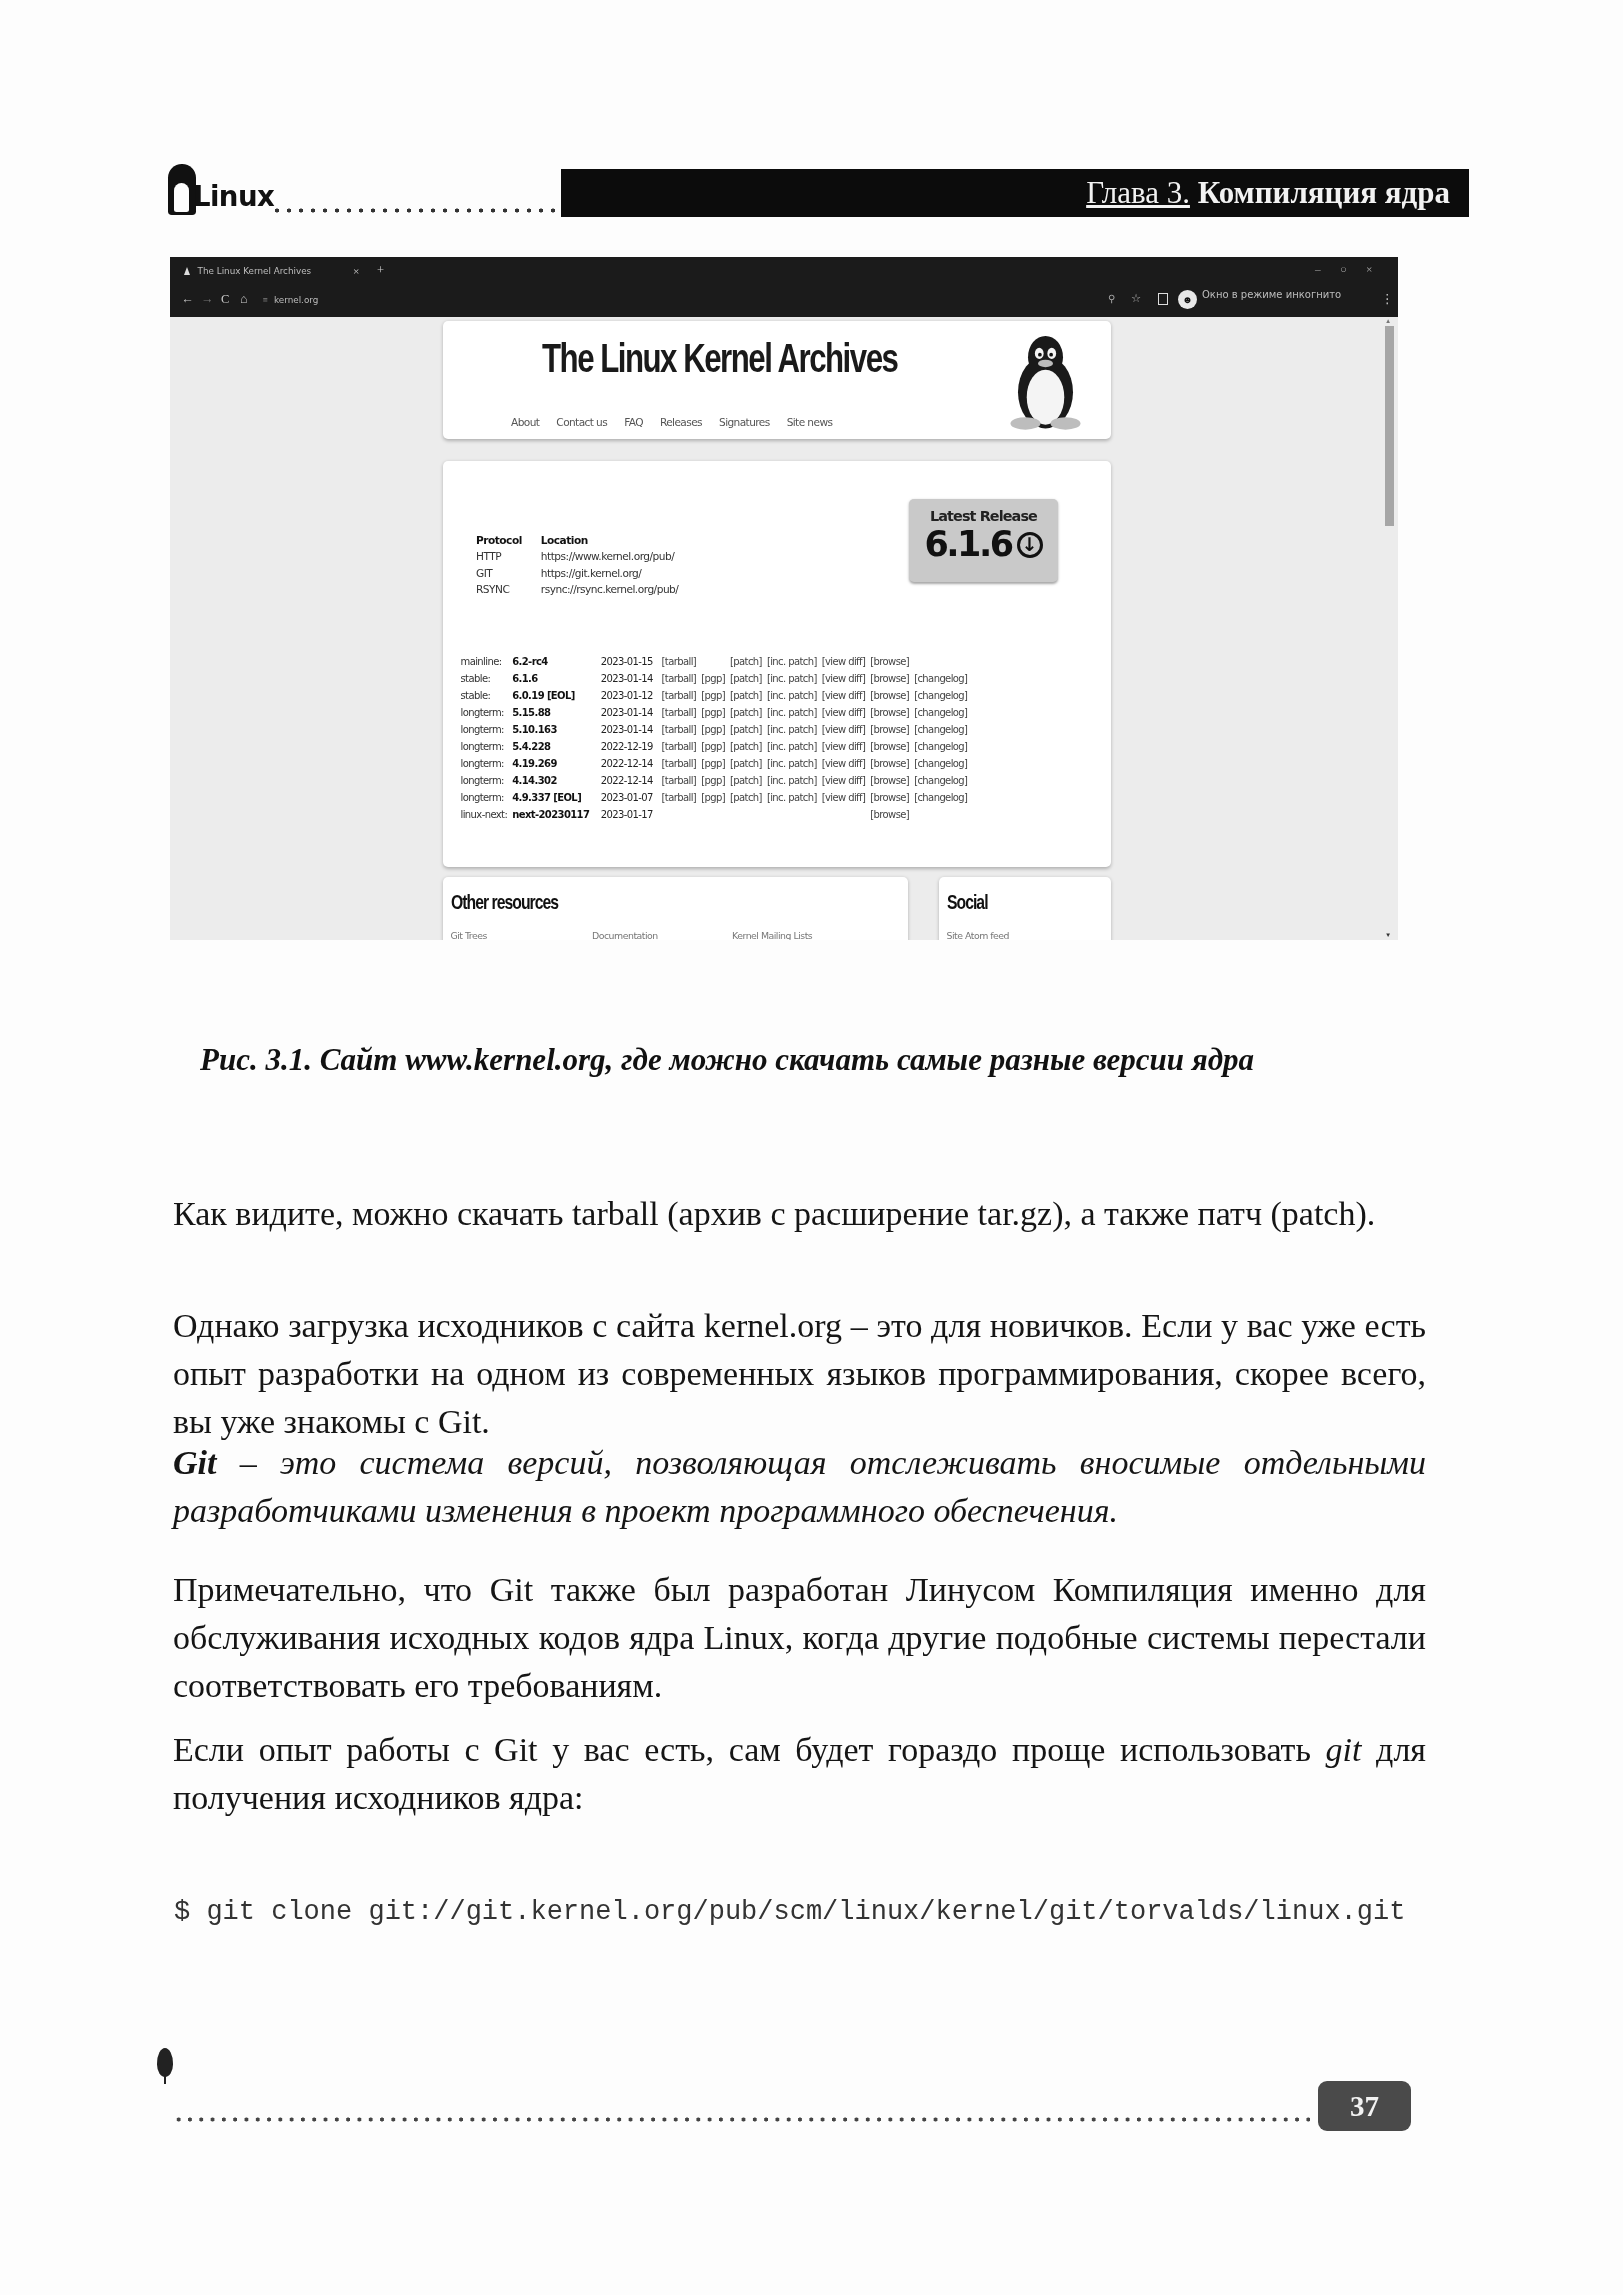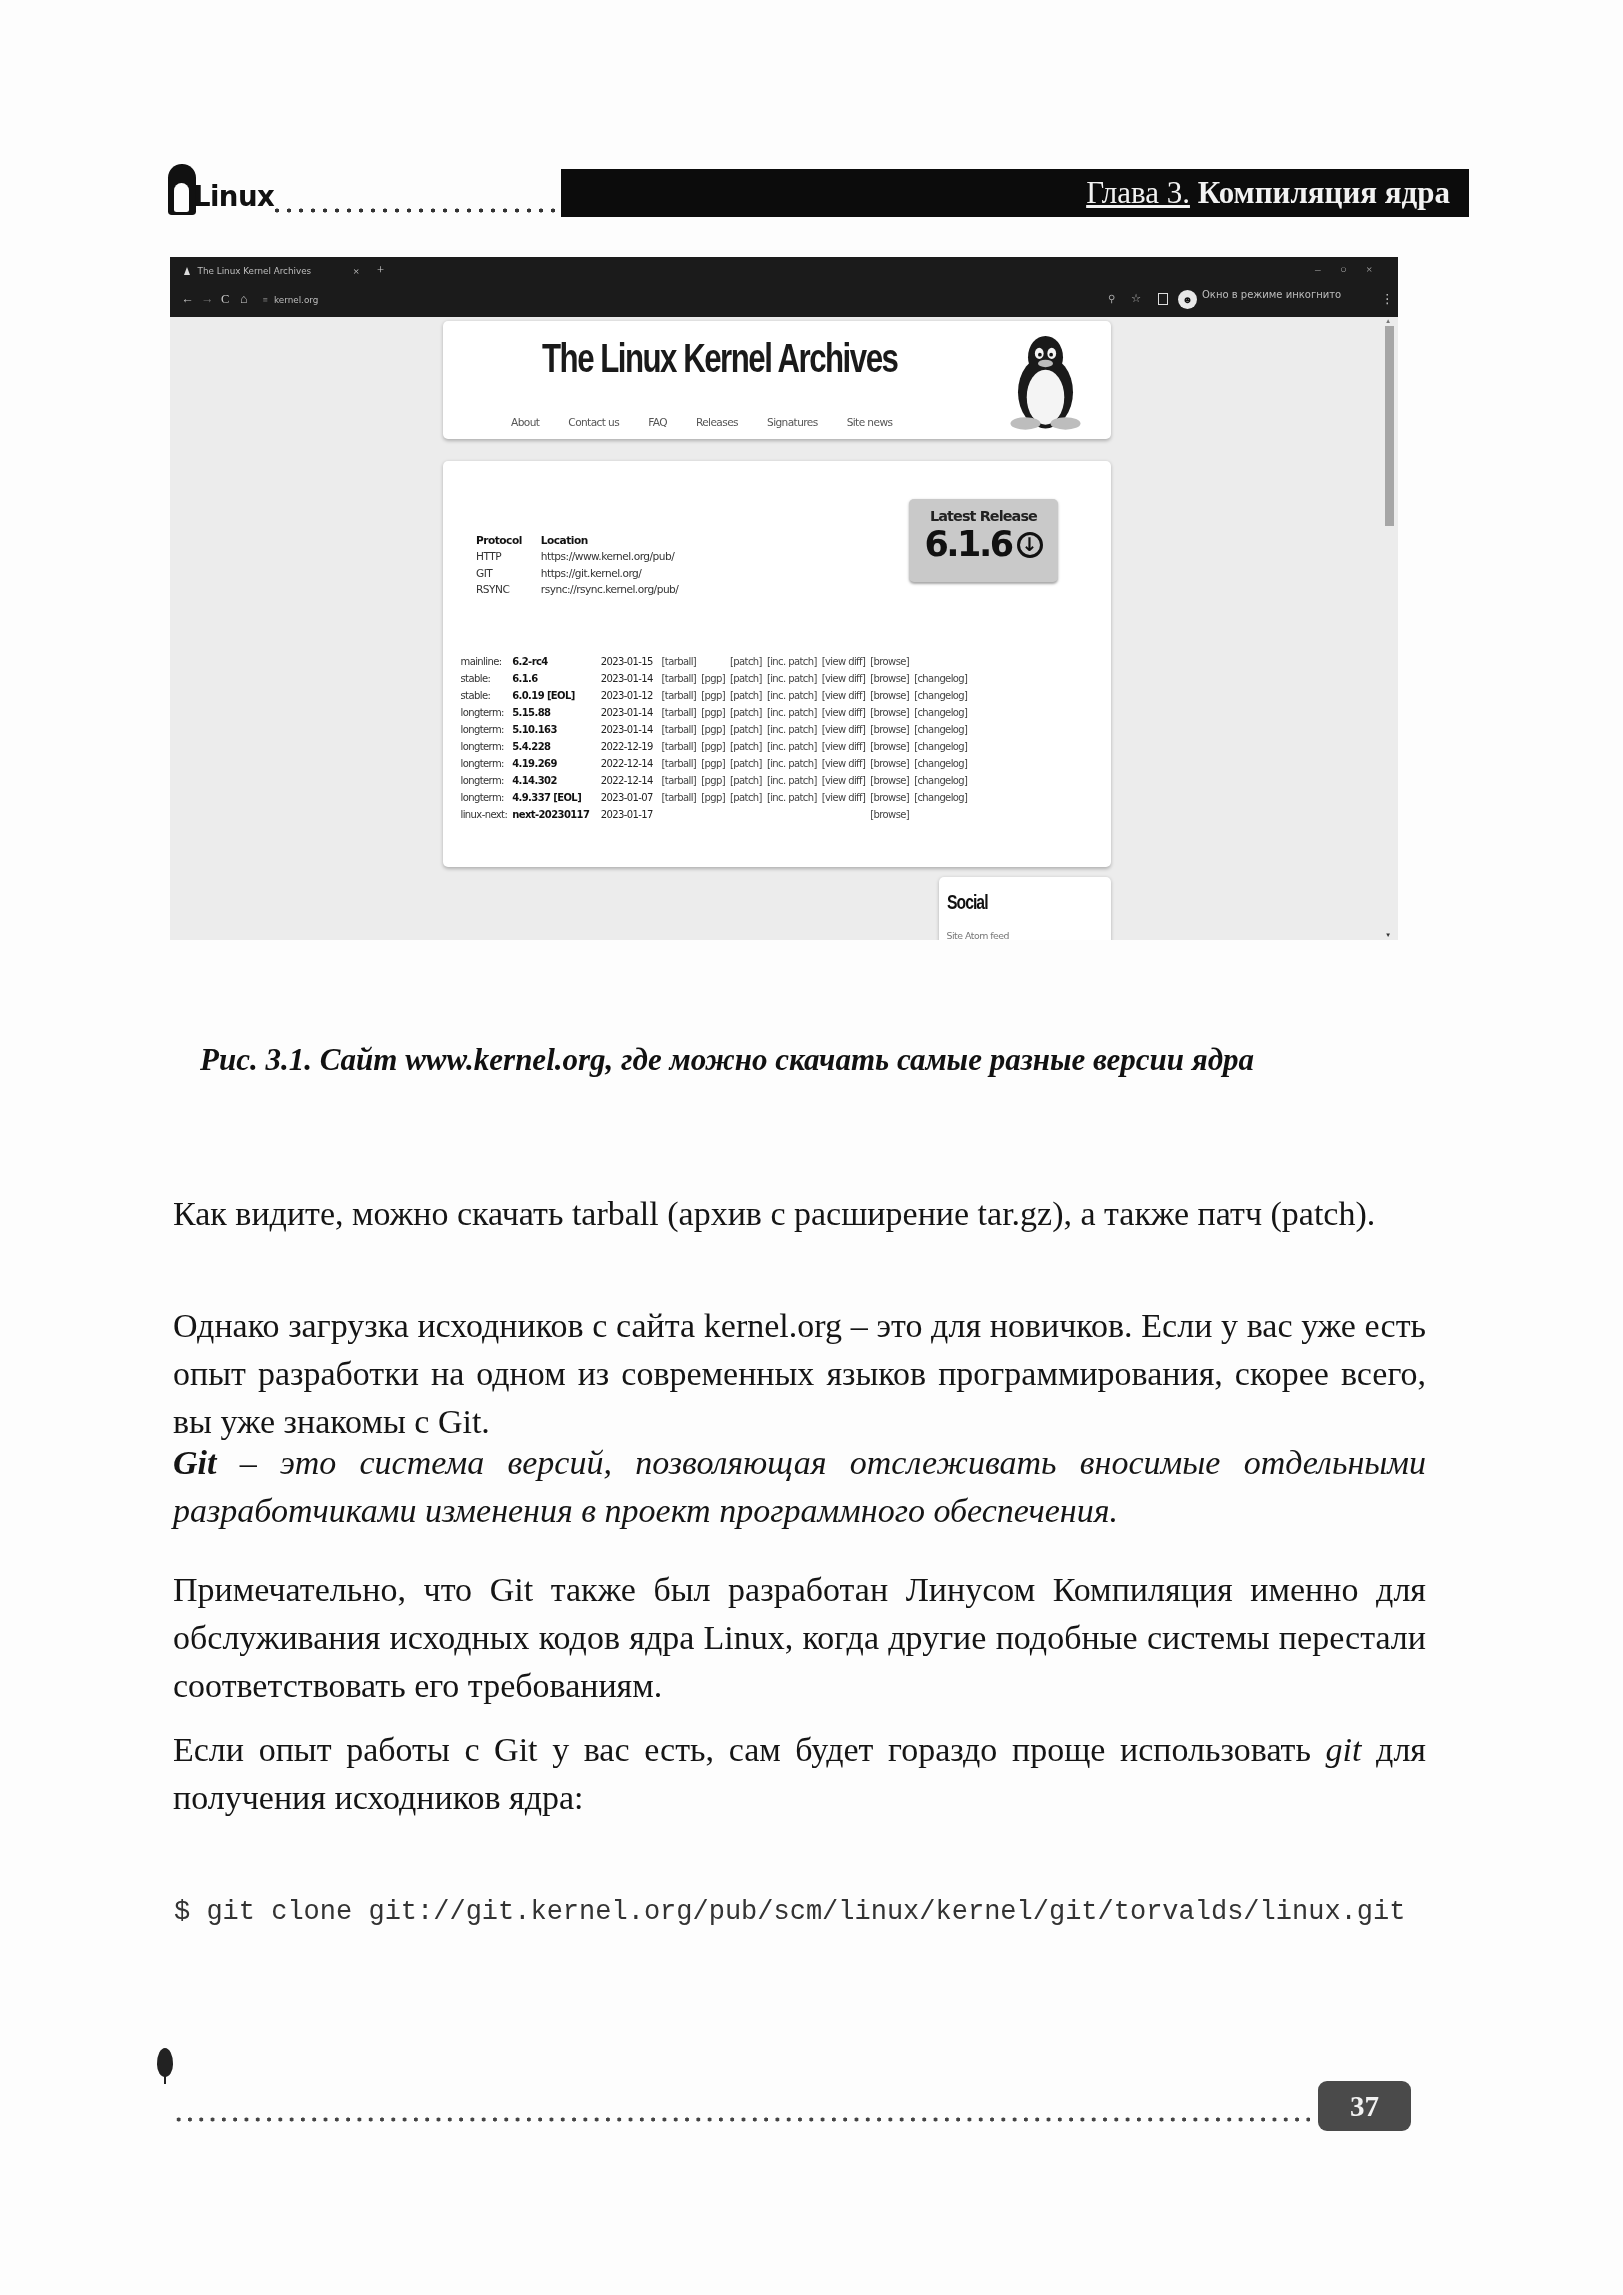--- a/index.html
+++ b/index.html
@@ -45,21 +45,21 @@
   #incognito-icon { left: 1008px; top: 33px; width: 19px; height: 19px; border-radius: 50%; background: #e8e8e8; color:#111; font-size: 10px; text-align:center; line-height: 19px; }
   #incognito-label { left: 1032px; top: 32px; font-size: 10px; }
   #menu-icon { left: 1211px; top: 34px; color:#ccc; font-size:12.5px; }
   #scrollbar { left: 1215px; top: 69px; width: 8.8px; height: 200px; background: #a6a6a6; }
   #scroll-up { left: 1215px; top: 60px; color:#777; font-size:6.3px; }
   #scroll-down { left: 1215px; top: 674px; color:#333; font-size:6.3px; }
 
   .card { position: absolute; background: #ffffff; border-radius: 5px; box-shadow: 0 1.3px 3.8px rgba(0,0,0,0.25); }
   #card-header { left: 273px; top: 64px; width: 668px; height: 118px; }
   #site-title { left: 99px; top: 15px; font-family: "Liberation Sans", sans-serif; font-weight: bold; font-size: 40px; color: #1a1a1a; letter-spacing: -1.9px; transform: scaleX(0.78); transform-origin: left top; white-space: nowrap; }
-  #site-nav { left: 68px; top: 95px; display: flex; gap: 29px; }
+  #site-nav { left: 68px; top: 95px; display: flex; gap: 17px; }
   .nav-link { font-family: "DejaVu Sans", sans-serif; font-size: 10.6px; color: #555; white-space: nowrap; letter-spacing: -0.6px; }
   #tux { left: 565px; top: 11.3px; width: 75px; height: 99px; }
 
   #card-main { left: 273px; top: 204px; width: 668px; height: 406px; }
   #proto-table { left: 33px; top: 49px; font-family: "DejaVu Sans", sans-serif; font-size: 10.6px; color: #333; border-collapse: collapse; letter-spacing: -0.5px; margin-top: 23px; }
   #proto-table td { padding: 0 19px 1.3px 0; line-height: 15px; }
   #proto-table tr.head td { color: #111; font-weight: bold; }
   #latest-release { left: 466px; top: 38px; width: 149px; height: 83px; background: #c9c9c9; border-radius: 5px; box-shadow: 0 1.3px 2.5px rgba(0,0,0,0.35); text-align: center; font-family: "DejaVu Sans", sans-serif; }
   #latest-label { display:block; margin-top: 8.8px; font-size: 14.4px; font-weight: bold; color: #222; letter-spacing: -0.9px; }
   #latest-version { display:inline-block; margin-top: 0; font-size: 35px; font-weight: bold; color: #111; letter-spacing: -2.5px; }
@@ -307,20 +307,26 @@
             <td class="lnk"></td>
             <td class="lnk"></td>
             <td class="lnk"></td>
             <td class="lnk">[browse]</td>
             <td class="lnk"></td>
           </tr>
         </tbody>
     </table>
   </div>
 
+  <div class="card" id="card-other">
+    <div class="card-h">Other resources</div>
+    <span class="res-link" style="left:7.5px">Git Trees</span>
+    <span class="res-link" style="left:149px">Documentation</span>
+    <span class="res-link" style="left:289px">Kernel Mailing Lists</span>
+  </div>
   <div class="card" id="card-social">
     <div class="card-h">Social</div>
     <span class="res-link" style="left:7.5px">Site Atom feed</span>
   </div>
 </div>
 
 <div class="abs" id="caption">Рис. 3.1. Сайт www.kernel.org, где можно скачать самые разные версии ядра</div>
 
 <p class="para" id="p1" style="margin:0">Как видите, можно скачать tarball (архив с расширение tar.gz), а также патч (patch).</p>
 <p class="para" id="p2" style="margin:0">Однако загрузка исходников с сайта kernel.org – это для новичков. Если у вас уже есть опыт разработки на одном из современных языков программирования, скорее всего, вы уже знакомы с Git.</p>

